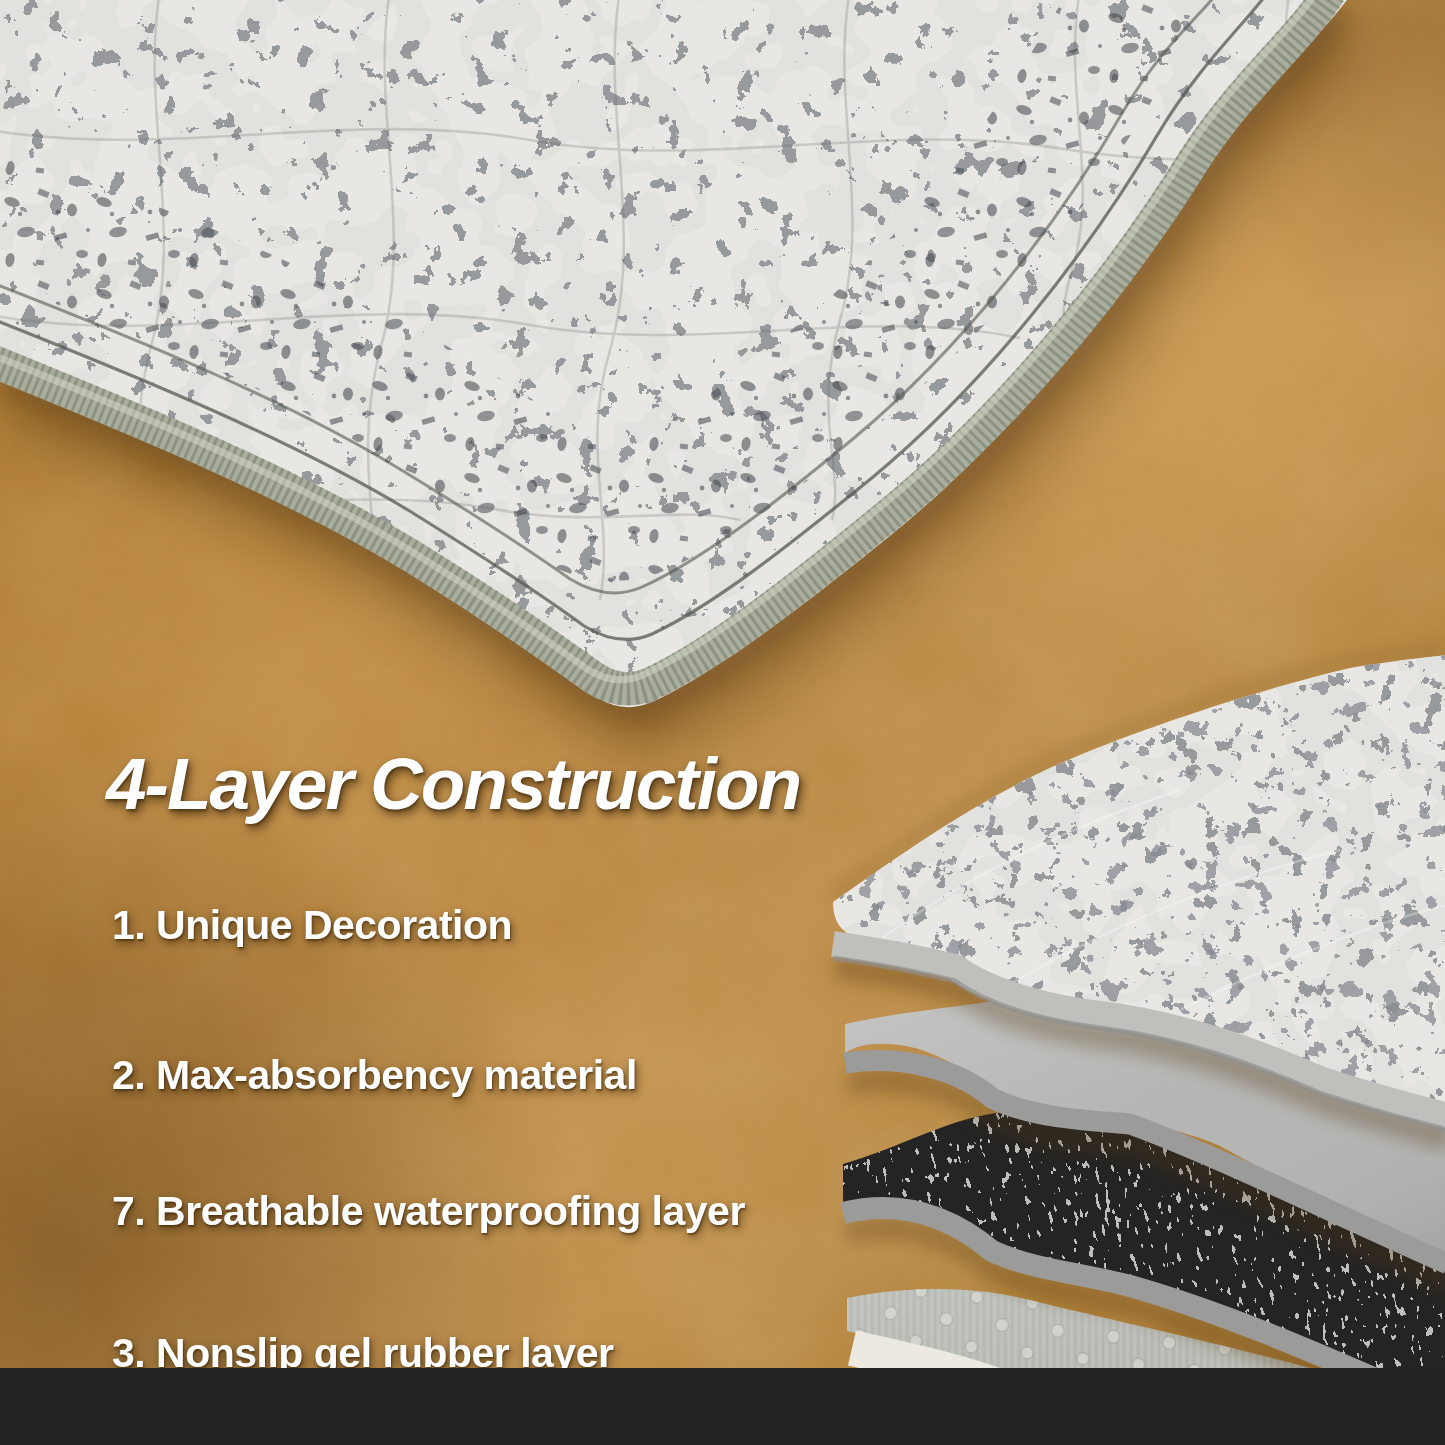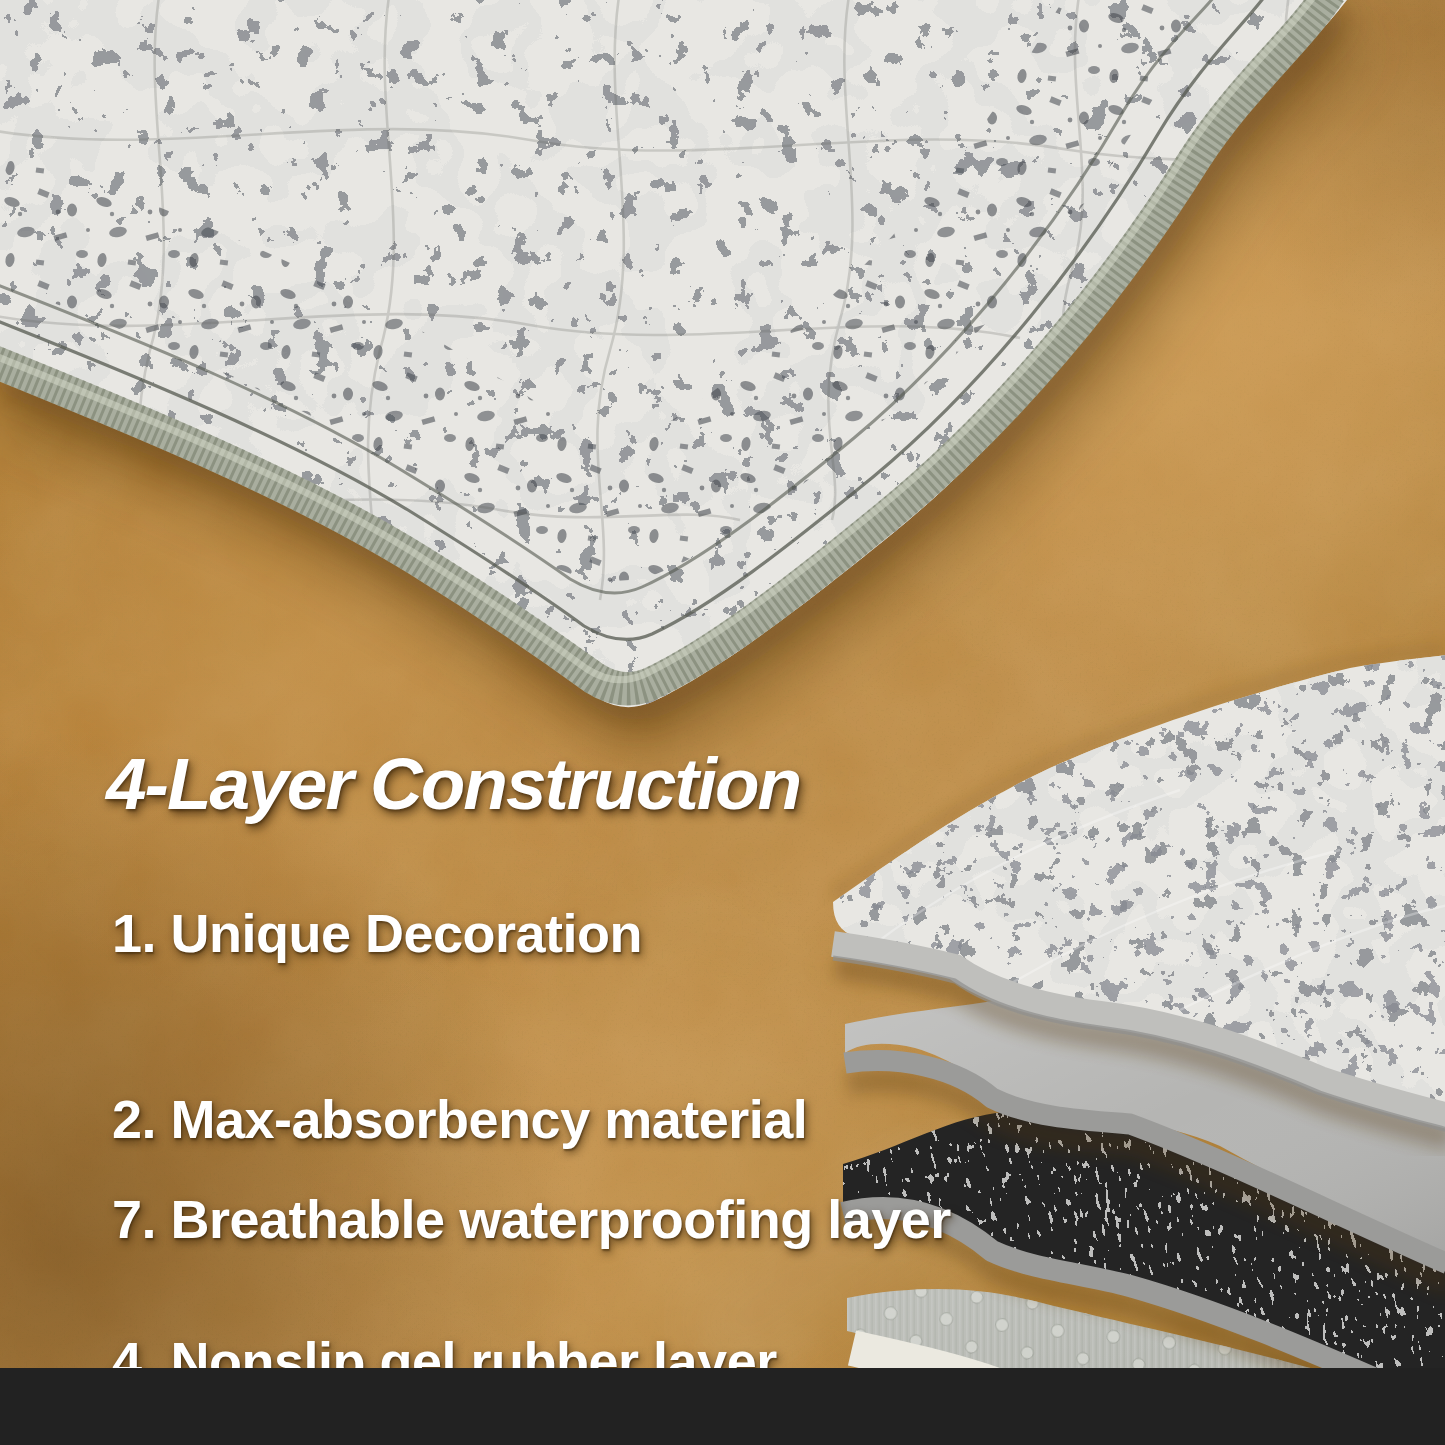--- a/index.html
+++ b/index.html
@@ -11,26 +11,26 @@
   .scene{position:absolute;inset:0;display:block;}
   .overlay-text{position:absolute;color:var(--text,#ffffff);}
   .headline{
     left:106px;top:742px;
     font-size:73px;font-weight:bold;font-style:italic;letter-spacing:-2px;
     text-shadow:3px 5px 10px rgba(47,28,4,.65),1px 2px 3px rgba(47,28,4,.55);
     white-space:nowrap;
   }
   .feature{
     left:112px;
-    font-size:54px;font-weight:bold;letter-spacing:-0.5px;
+    font-size:41px;font-weight:bold;letter-spacing:-0.5px;
     text-shadow:2px 4px 8px rgba(47,28,4,.6),1px 2px 2px rgba(47,28,4,.5);
     white-space:nowrap;
   }
   .feature.f0{top:902px;}
-  .feature.f1{top:1088px;}
+  .feature.f1{top:1052px;}
   .feature.f2{top:1188px;}
   .feature.f3{top:1330px;}
 </style>
 </head>
 <body>
 
 <div class="canvas">
 
 <svg class="scene" viewBox="0 0 1445 1445" aria-hidden="true">
   <defs>
@@ -260,15 +260,15 @@
       <path d="M 833 932 C 890 940 935 950 955 955 C 990 980 1040 994 1100 1002 C 1180 1012 1250 1037 1320 1067 C 1370 1084 1410 1094 1448 1104" fill="none" stroke="#8f8f8d" stroke-width="5" transform="translate(0,26)" opacity="0.7"></path>
     </g>
   </g>
 </svg>
 
 <h1 class="overlay-text headline" style="margin:0;">4-Layer Construction</h1>
 
 <div class="overlay-text feature f0">1. Unique Decoration</div>
 <div class="overlay-text feature f1">2. Max-absorbency material</div>
 <div class="overlay-text feature f2">7. Breathable waterproofing layer</div>
-<div class="overlay-text feature f3">4. Nonslip gel rubber layer</div>
+<div class="overlay-text feature f3">3. Nonslip gel rubber layer</div>
 
 </div>
 
 </body></html>

